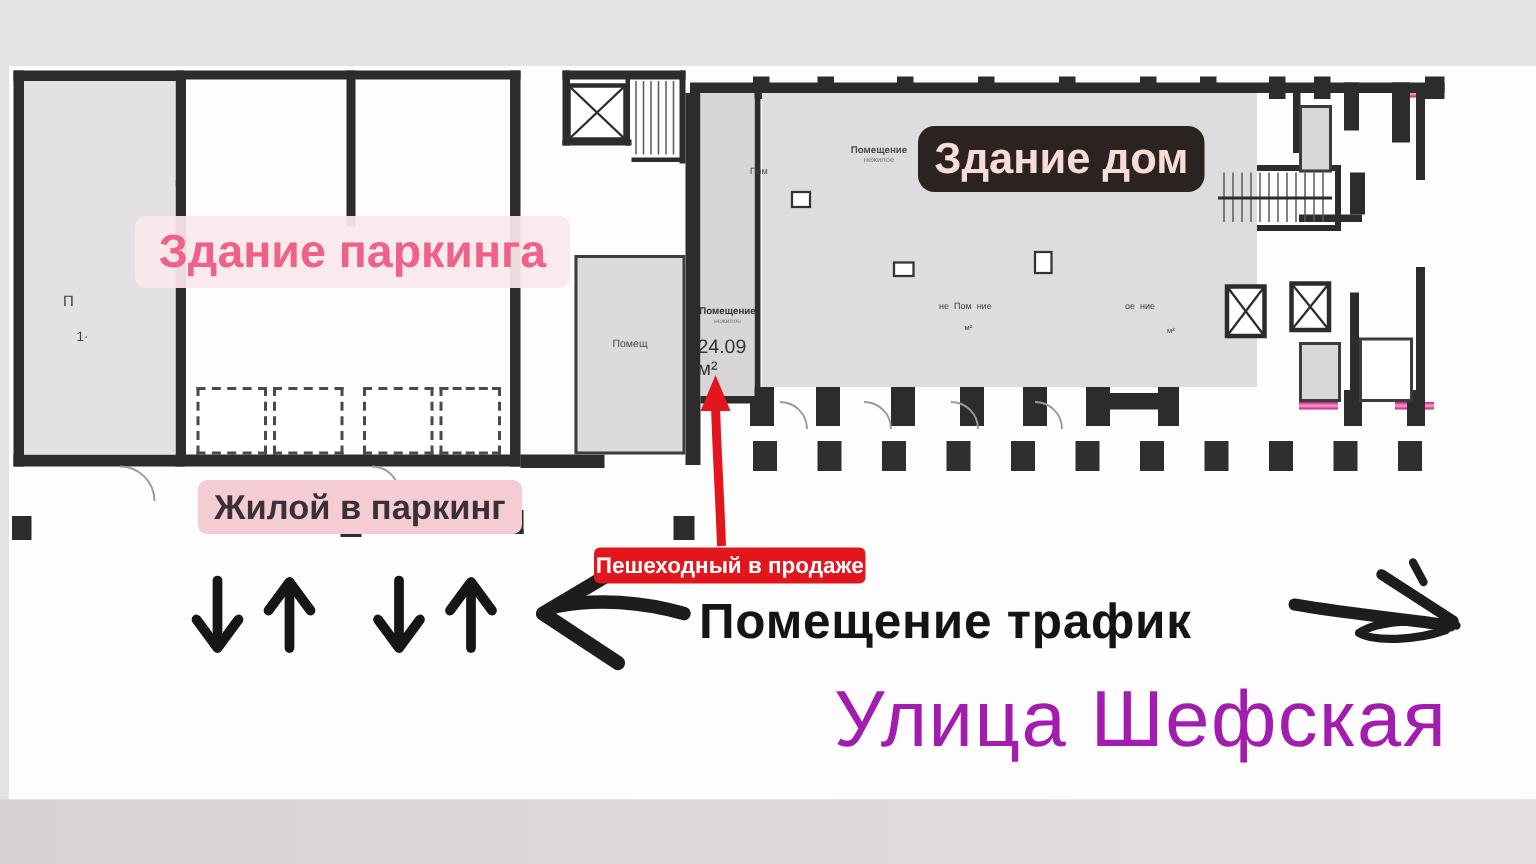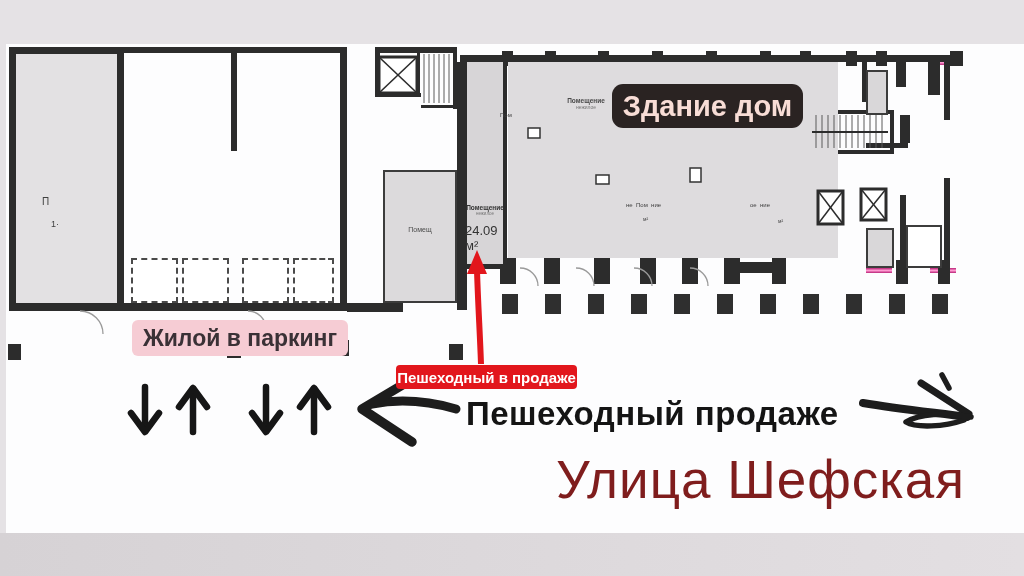--- a/index.html
+++ b/index.html
@@ -15,21 +15,21 @@
        text-align:center;white-space:nowrap;}
   #lbl-parking{left:90px;top:144px;width:290px;height:48px;background:rgba(250,232,236,.93);
        border-radius:7px;color:#ee6188;font-weight:bold;font-size:31px;}
   #lbl-res{left:612px;top:84px;width:191px;height:44px;background:#2a2322;
        border-radius:11px;color:#f8ddd6;font-weight:bold;font-size:29px;}
   #lbl-entrance{left:132px;top:320px;width:216px;height:36px;background:#f6ccd4;
        border-radius:6px;color:#3a3136;font-weight:bold;font-size:23px;}
   #lbl-sale{left:396px;top:365px;width:181px;height:24px;background:#e2161c;
        border-radius:4px;color:#ffffff;font-weight:bold;font-size:15px;}
   #lbl-traffic{left:466px;top:395px;font-size:33px;font-weight:bold;color:#141414;letter-spacing:.5px;}
-  #lbl-street{left:556px;top:449px;font-size:53px;color:#7f1d1d;font-weight:400;letter-spacing:1px;}
+  #lbl-street{left:556px;top:449px;font-size:53px;color:#a21caf;font-weight:400;letter-spacing:1px;}
   #overlay-svg{position:absolute;left:0;top:0;pointer-events:none;}
   .sale-room-text{position:absolute;left:465px;top:204px;width:40px;display:flex;
        flex-direction:column;align-items:center;color:#333;}
   .res-room-text{position:absolute;left:558px;top:97px;width:56px;display:flex;
        flex-direction:column;align-items:center;color:#4a4a4a;}
 </style>
 </head>
 <body>
 
 <div class="canvas">
@@ -248,18 +248,19 @@
       <span style="font-size:5px;color:#777;">нежилое</span>
     </div>
 
     <div class="tt" style="left:500px;top:112px;font-size:6px;">Пом</div>
     <div class="tt" style="left:626px;top:202px;font-size:6px;white-space:pre;">не  Пом  ние</div>
     <div class="tt" style="left:643px;top:217px;font-size:5px;">м²</div>
     <div class="tt" style="left:750px;top:202px;font-size:6px;white-space:pre;">ое  ние</div>
     <div class="tt" style="left:778px;top:219px;font-size:5px;">м²</div>
   </div>
 
+  <div class="lbl" id="lbl-parking">Здание паркинга</div>
   <div class="lbl" id="lbl-res">Здание дом</div>
   <div class="lbl" id="lbl-entrance">Жилой в паркинг</div>
   <div class="lbl" id="lbl-sale">Пешеходный в продаже</div>
-  <div class="lbl" id="lbl-traffic">Пешеходный продаже</div>
+  <div class="lbl" id="lbl-traffic">Помещение трафик</div>
   <div class="lbl" id="lbl-street">Улица Шефская</div>
 </div>
 
 </body></html>

